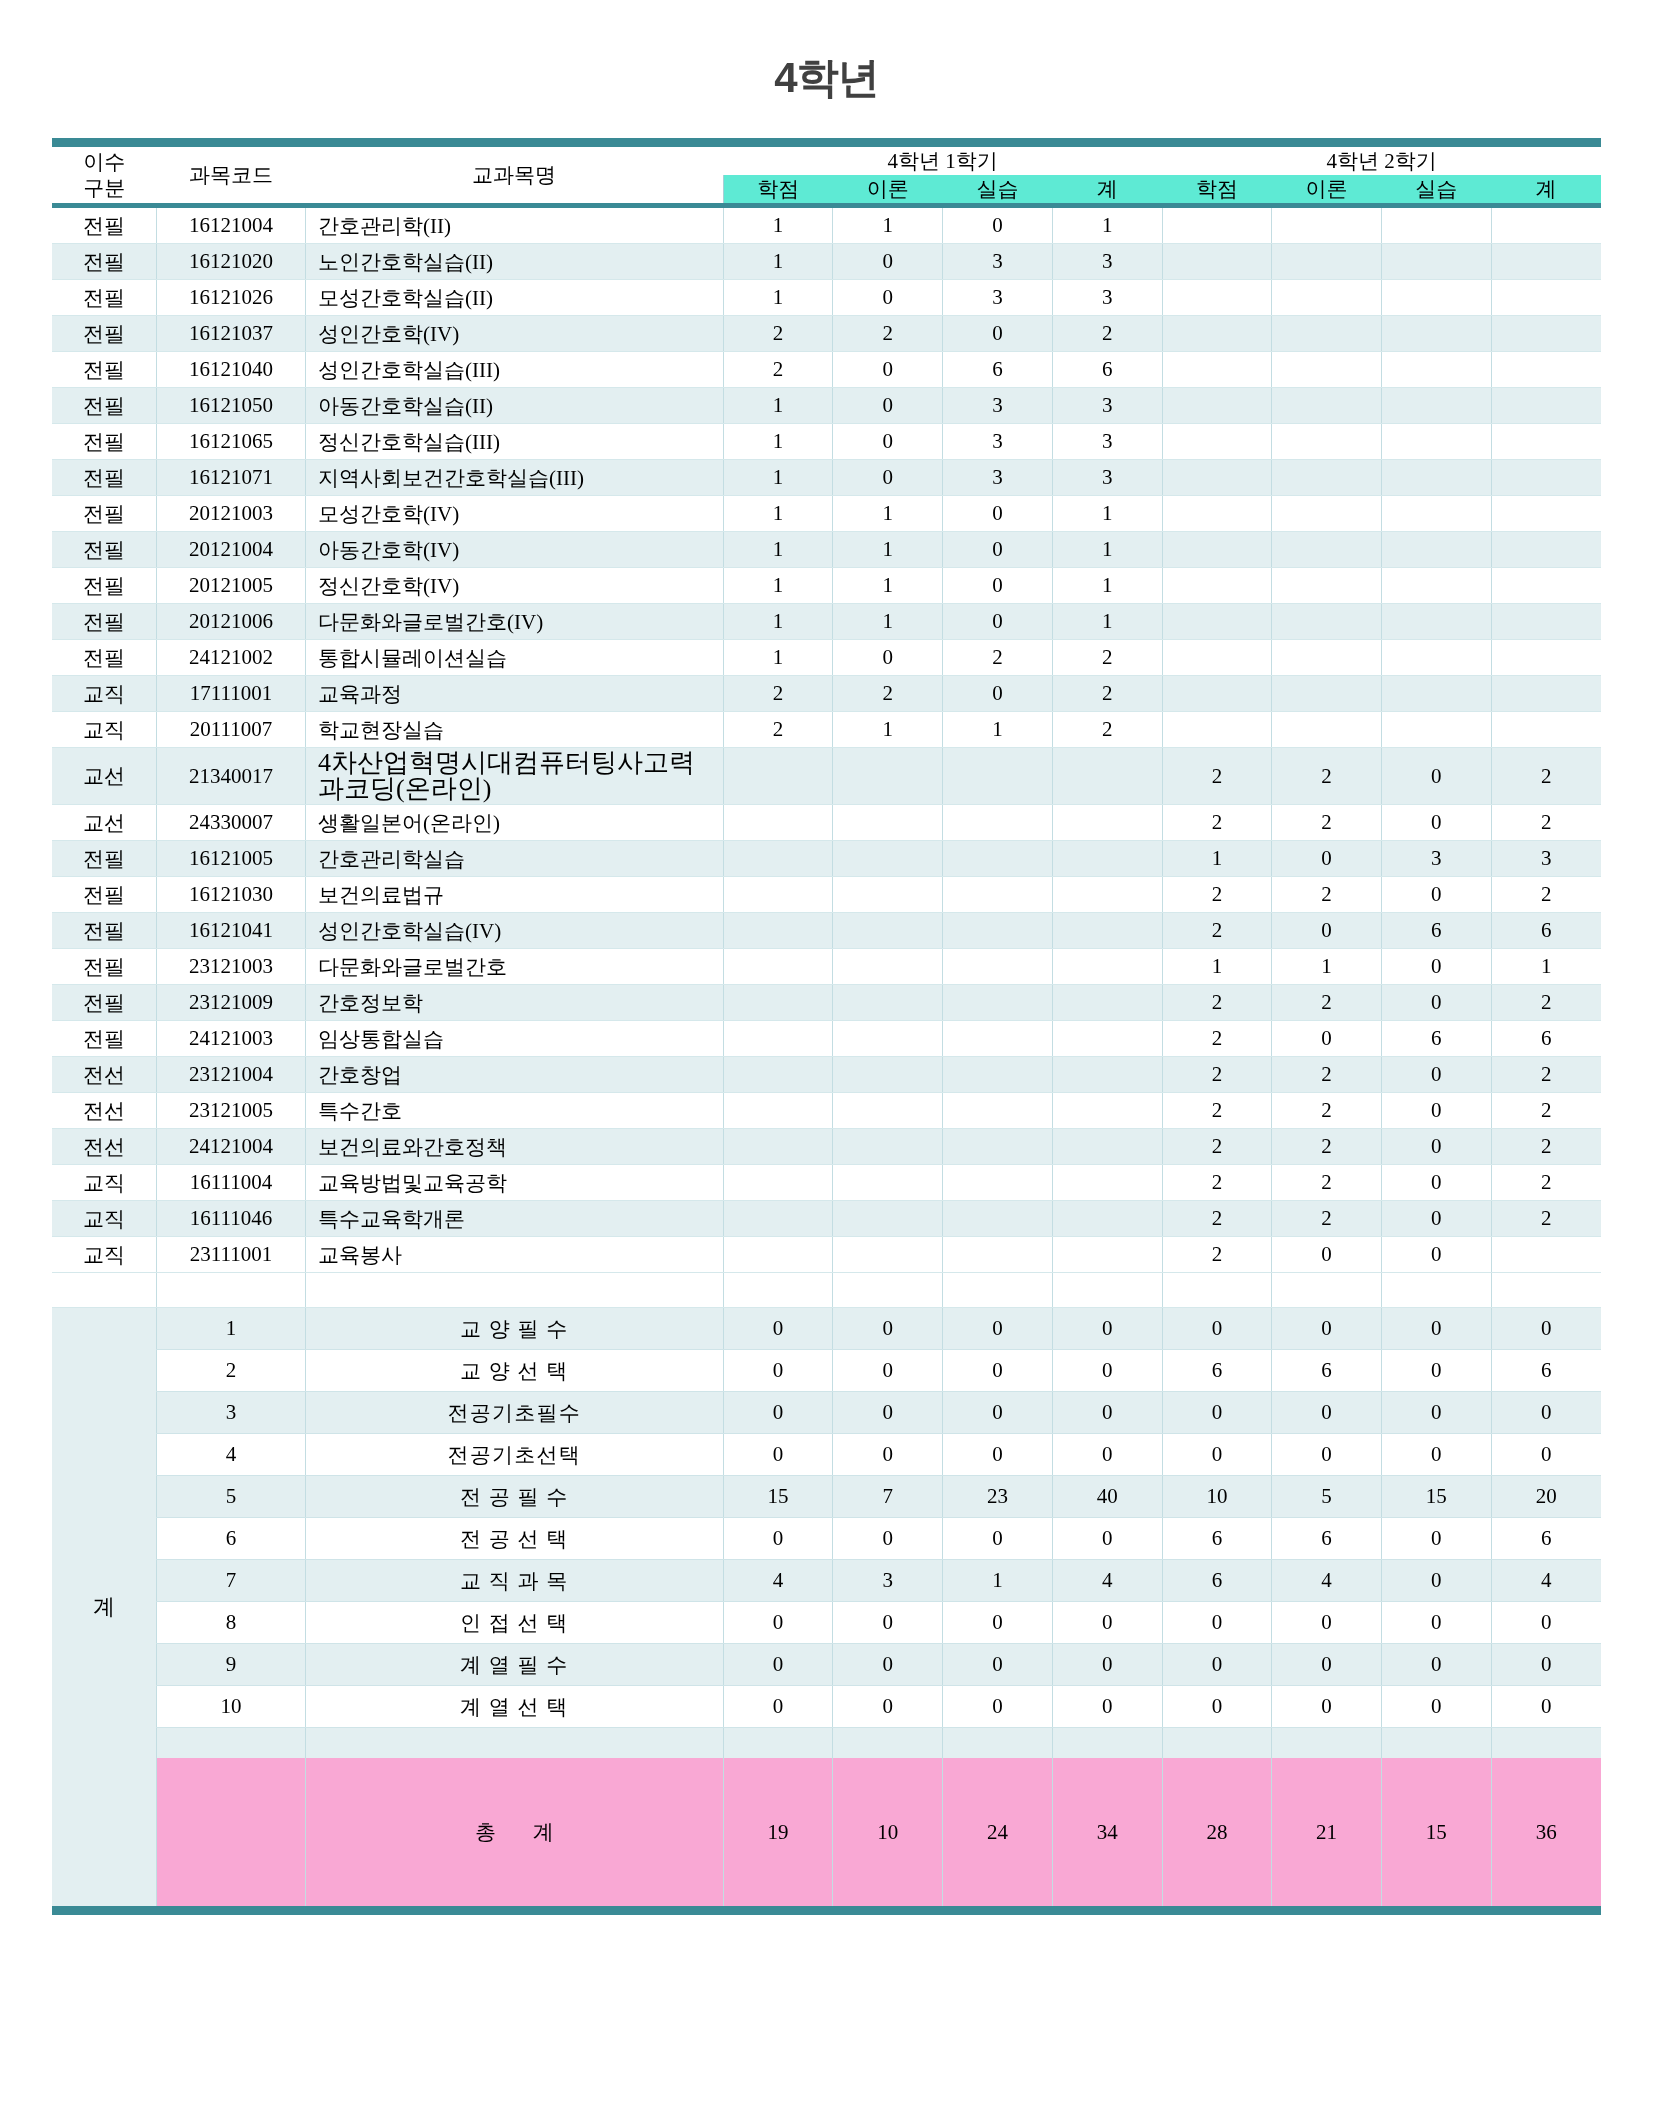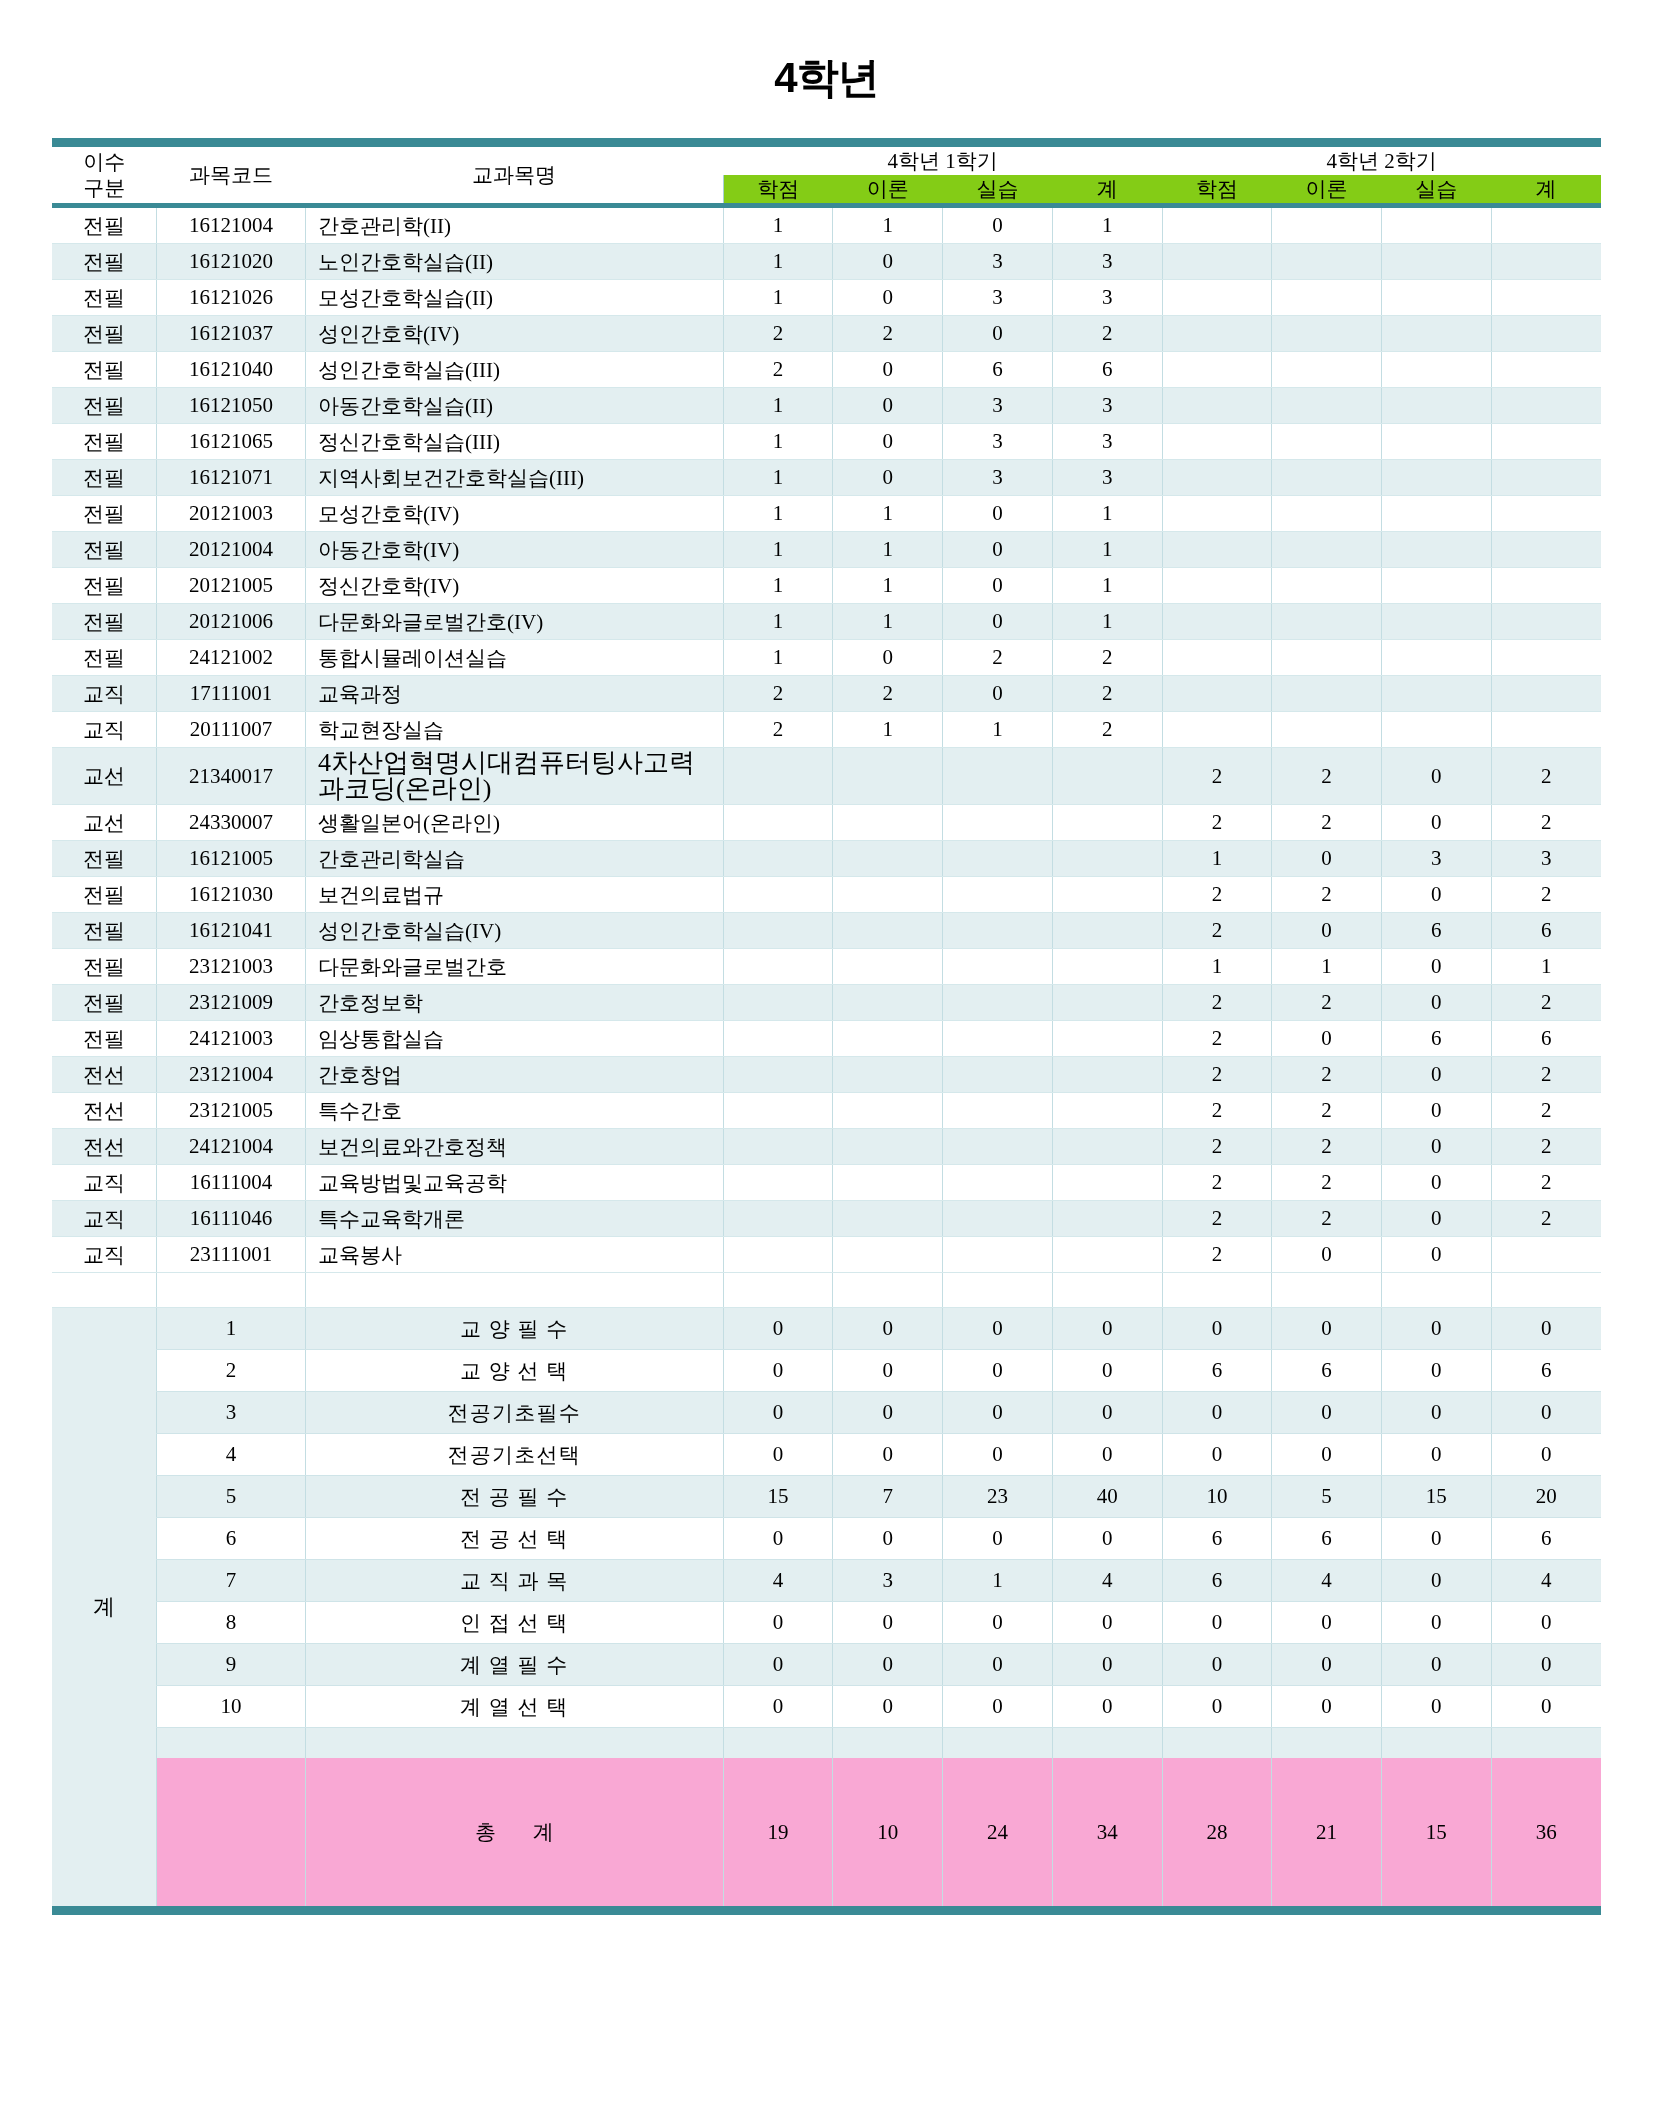--- a/index.html
+++ b/index.html
@@ -16,21 +16,21 @@
   }
   .page {
     position: relative;
     width: 1653px;
     height: 2102px;
     box-sizing: border-box;
     padding: 0 52px;
   }
   .page-title {
     text-align: center;
-    color: #000000;
+    color: #404040;
     font-size: 42px;
     font-weight: bold;
     letter-spacing: -1px;
     padding-top: 50px;
     padding-bottom: 32px;
     font-family: "Liberation Sans", "DejaVu Sans", sans-serif;
   }
   table.curriculum {
     width: 100%;
     border-collapse: collapse;
@@ -63,21 +63,21 @@
   }
   .hdr-cell.first { border-left: none; margin-top: 20px; }
   .hdr-span {
     text-align: center;
     padding: 7px 2px 5px;
     border-left: 1px solid #a9cfd6;
   }
   .hdr-sub {
     text-align: center;
     padding: 6px 2px;
-    background: #84cc16;
+    background: #5eead4;
     border-left: 1px solid #a9cfd6;
   }
   .hdr-sub.firstsub { border-left: 1px solid #a9cfd6; }
 
   .semhead-underline { border-bottom: 4px solid #3a8a95; }
 
   tr.drow td {
     height: 31px;
     border-left: 1px solid #c3dde2;
     border-bottom: 1px solid #d5e8eb;

